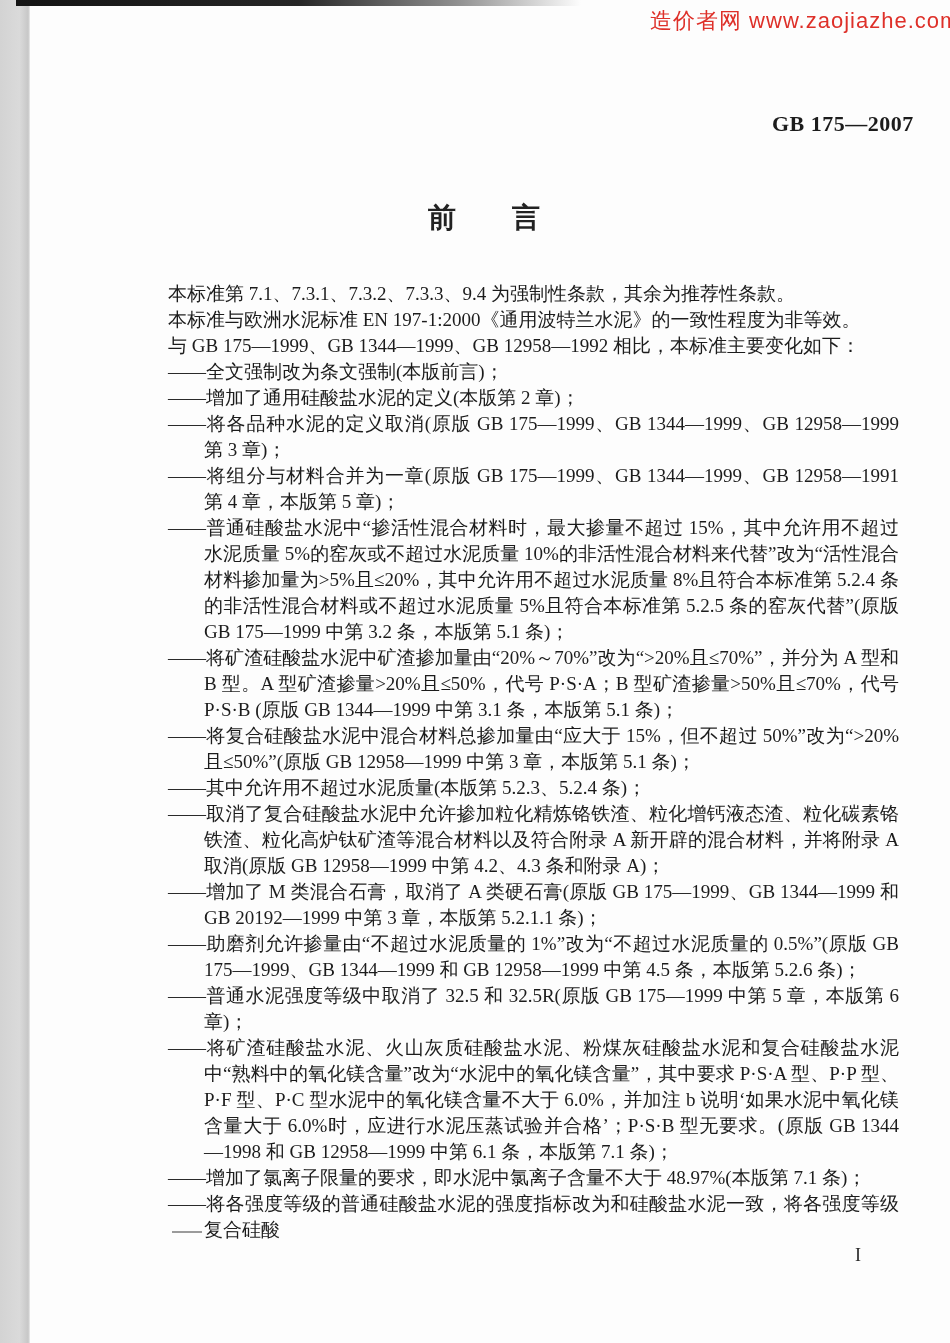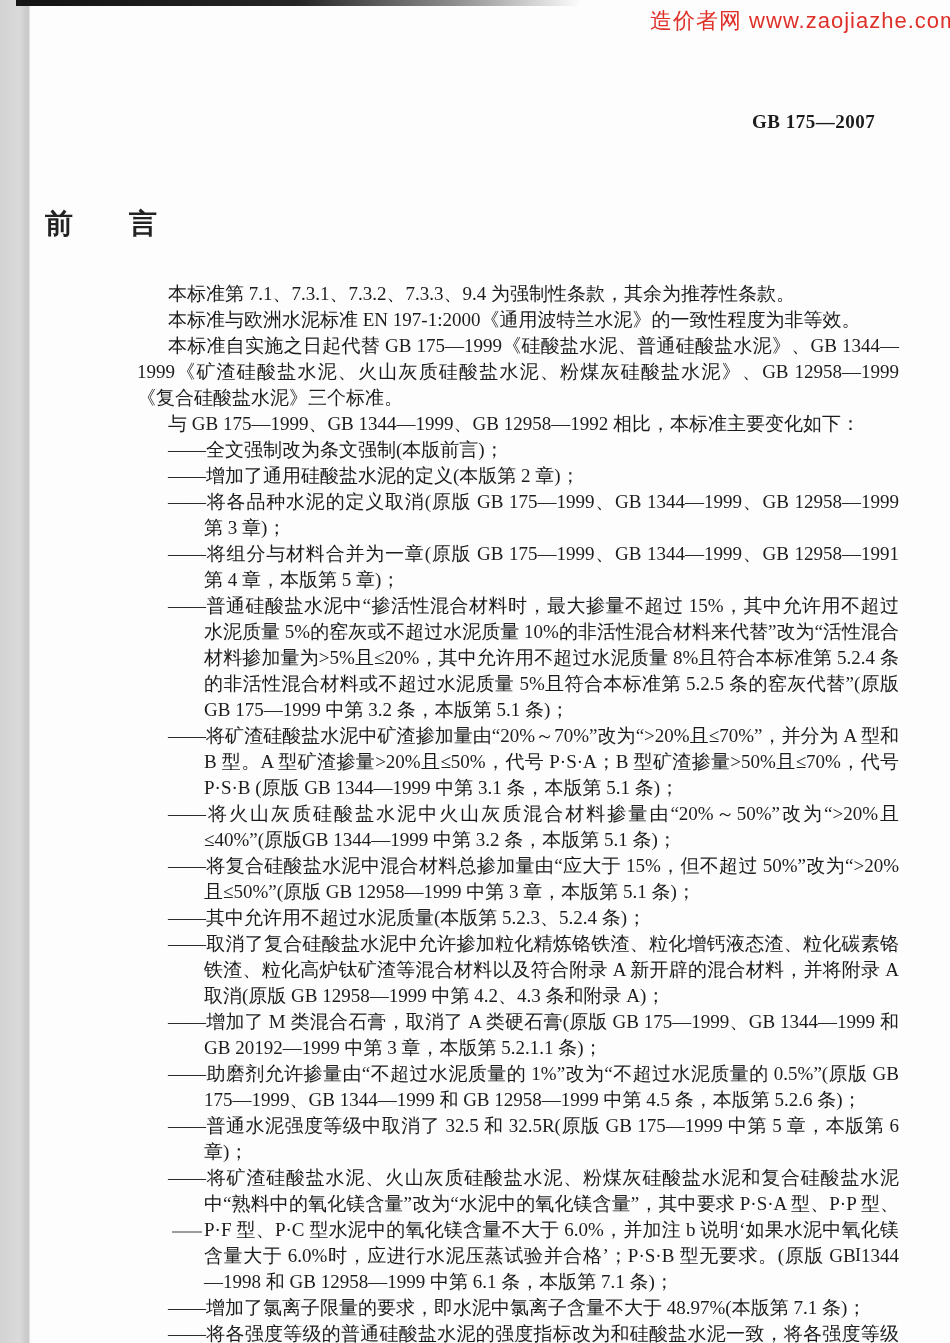--- a/index.html
+++ b/index.html
@@ -24,27 +24,27 @@
     position:absolute; left:172px; top:1231px; width:30px; height:2px; background:#9b9b9b;
   }
 
   .watermark {
     position:absolute; top:6px; left:650px;
     font-size:22px; letter-spacing:1px; white-space:nowrap;
     font-family:"Liberation Sans","DejaVu Sans",sans-serif;
   }
 
   .doc-number {
-    position:absolute; top:111px; left:752px;
-    font-size:19px; font-weight:bold; letter-spacing:0.5px; white-space:nowrap;
+    position:absolute; top:111px; left:772px;
+    font-size:22px; font-weight:bold; letter-spacing:0.5px; white-space:nowrap;
   }
 
   .title {
-    position:absolute; top:190px; left:30px; width:890px; margin:15px;
-    font-size:28px; font-weight:bold; color:#222;
+    position:absolute; top:190px; left:30px; width:890px; margin:9px;
+    text-align:center; font-size:28px; font-weight:bold; color:#222;
   }
 
   .text-body {
     position:absolute; top:281px; left:137px; width:762px;
     font-size:19px; line-height:26px; text-align:justify;
   }
   .text-body p { margin:0; }
   .para { text-indent:31px; }
   .change-item { padding-left:67px; text-indent:-36px; }
 
@@ -64,31 +64,29 @@
   <div class="watermark" style="color: rgb(222, 48, 41);">造价者网 www.zaojiazhe.com</div>
 
   <div class="doc-number">GB 175—2007</div>
 
   <h1 class="title">前　　言</h1>
 
   <div class="text-body">
     <div id="paragraphs">
         <p class="para">本标准第 7.1、7.3.1、7.3.2、7.3.3、9.4 为强制性条款，其余为推荐性条款。</p>
         <p class="para">本标准与欧洲水泥标准 EN 197-1:2000《通用波特兰水泥》的一致性程度为非等效。</p>
-        <p class="para">本标准自实施之日起代替 GB 175—1999《硅酸盐水泥、普通硅酸盐水泥》、GB 1344—1999《矿渣硅酸盐水泥、火山灰质硅酸盐水泥、粉煤灰硅酸盐水泥》、GB 12958—1999《复合硅酸盐水泥》三个标准。</p>
         <p class="para">与 GB 175—1999、GB 1344—1999、GB 12958—1992 相比，本标准主要变化如下：</p>
       </div>
     <div id="changes">
         <p class="change-item">——全文强制改为条文强制(本版前言)；</p>
         <p class="change-item">——增加了通用硅酸盐水泥的定义(本版第 2 章)；</p>
         <p class="change-item">——将各品种水泥的定义取消(原版 GB 175—1999、GB 1344—1999、GB 12958—1999 第 3 章)；</p>
         <p class="change-item">——将组分与材料合并为一章(原版 GB 175—1999、GB 1344—1999、GB 12958—1991 第 4 章，本版第 5 章)；</p>
         <p class="change-item">——普通硅酸盐水泥中“掺活性混合材料时，最大掺量不超过 15%，其中允许用不超过水泥质量 5%的窑灰或不超过水泥质量 10%的非活性混合材料来代替”改为“活性混合材料掺加量为&gt;5%且≤20%，其中允许用不超过水泥质量 8%且符合本标准第 5.2.4 条的非活性混合材料或不超过水泥质量 5%且符合本标准第 5.2.5 条的窑灰代替”(原版 GB 175—1999 中第 3.2 条，本版第 5.1 条)；</p>
         <p class="change-item">——将矿渣硅酸盐水泥中矿渣掺加量由“20%～70%”改为“&gt;20%且≤70%”，并分为 A 型和B 型。A 型矿渣掺量&gt;20%且≤50%，代号 P·S·A；B 型矿渣掺量&gt;50%且≤70%，代号 P·S·B (原版 GB 1344—1999 中第 3.1 条，本版第 5.1 条)；</p>
-        <p class="change-item">——将火山灰质硅酸盐水泥中火山灰质混合材料掺量由“20%～50%”改为“&gt;20%且≤40%”(原版GB 1344—1999 中第 3.2 条，本版第 5.1 条)；</p>
         <p class="change-item">——将复合硅酸盐水泥中混合材料总掺加量由“应大于 15%，但不超过 50%”改为“&gt;20%且≤50%”(原版 GB 12958—1999 中第 3 章，本版第 5.1 条)；</p>
         <p class="change-item">——其中允许用不超过水泥质量(本版第 5.2.3、5.2.4 条)；</p>
         <p class="change-item">——取消了复合硅酸盐水泥中允许掺加粒化精炼铬铁渣、粒化增钙液态渣、粒化碳素铬铁渣、粒化高炉钛矿渣等混合材料以及符合附录 A 新开辟的混合材料，并将附录 A 取消(原版 GB 12958—1999 中第 4.2、4.3 条和附录 A)；</p>
         <p class="change-item">——增加了 M 类混合石膏，取消了 A 类硬石膏(原版 GB 175—1999、GB 1344—1999 和 GB 20192—1999 中第 3 章，本版第 5.2.1.1 条)；</p>
         <p class="change-item">——助磨剂允许掺量由“不超过水泥质量的 1%”改为“不超过水泥质量的 0.5%”(原版 GB 175—1999、GB 1344—1999 和 GB 12958—1999 中第 4.5 条，本版第 5.2.6 条)；</p>
         <p class="change-item">——普通水泥强度等级中取消了 32.5 和 32.5R(原版 GB 175—1999 中第 5 章，本版第 6 章)；</p>
         <p class="change-item">——将矿渣硅酸盐水泥、火山灰质硅酸盐水泥、粉煤灰硅酸盐水泥和复合硅酸盐水泥中“熟料中的氧化镁含量”改为“水泥中的氧化镁含量”，其中要求 P·S·A 型、P·P 型、P·F 型、P·C 型水泥中的氧化镁含量不大于 6.0%，并加注 b 说明‘如果水泥中氧化镁含量大于 6.0%时，应进行水泥压蒸试验并合格’；P·S·B 型无要求。(原版 GB 1344—1998 和 GB 12958—1999 中第 6.1 条，本版第 7.1 条)；</p>
         <p class="change-item">——增加了氯离子限量的要求，即水泥中氯离子含量不大于 48.97%(本版第 7.1 条)；</p>
         <p class="change-item">——将各强度等级的普通硅酸盐水泥的强度指标改为和硅酸盐水泥一致，将各强度等级复合硅酸</p>
       </div>

